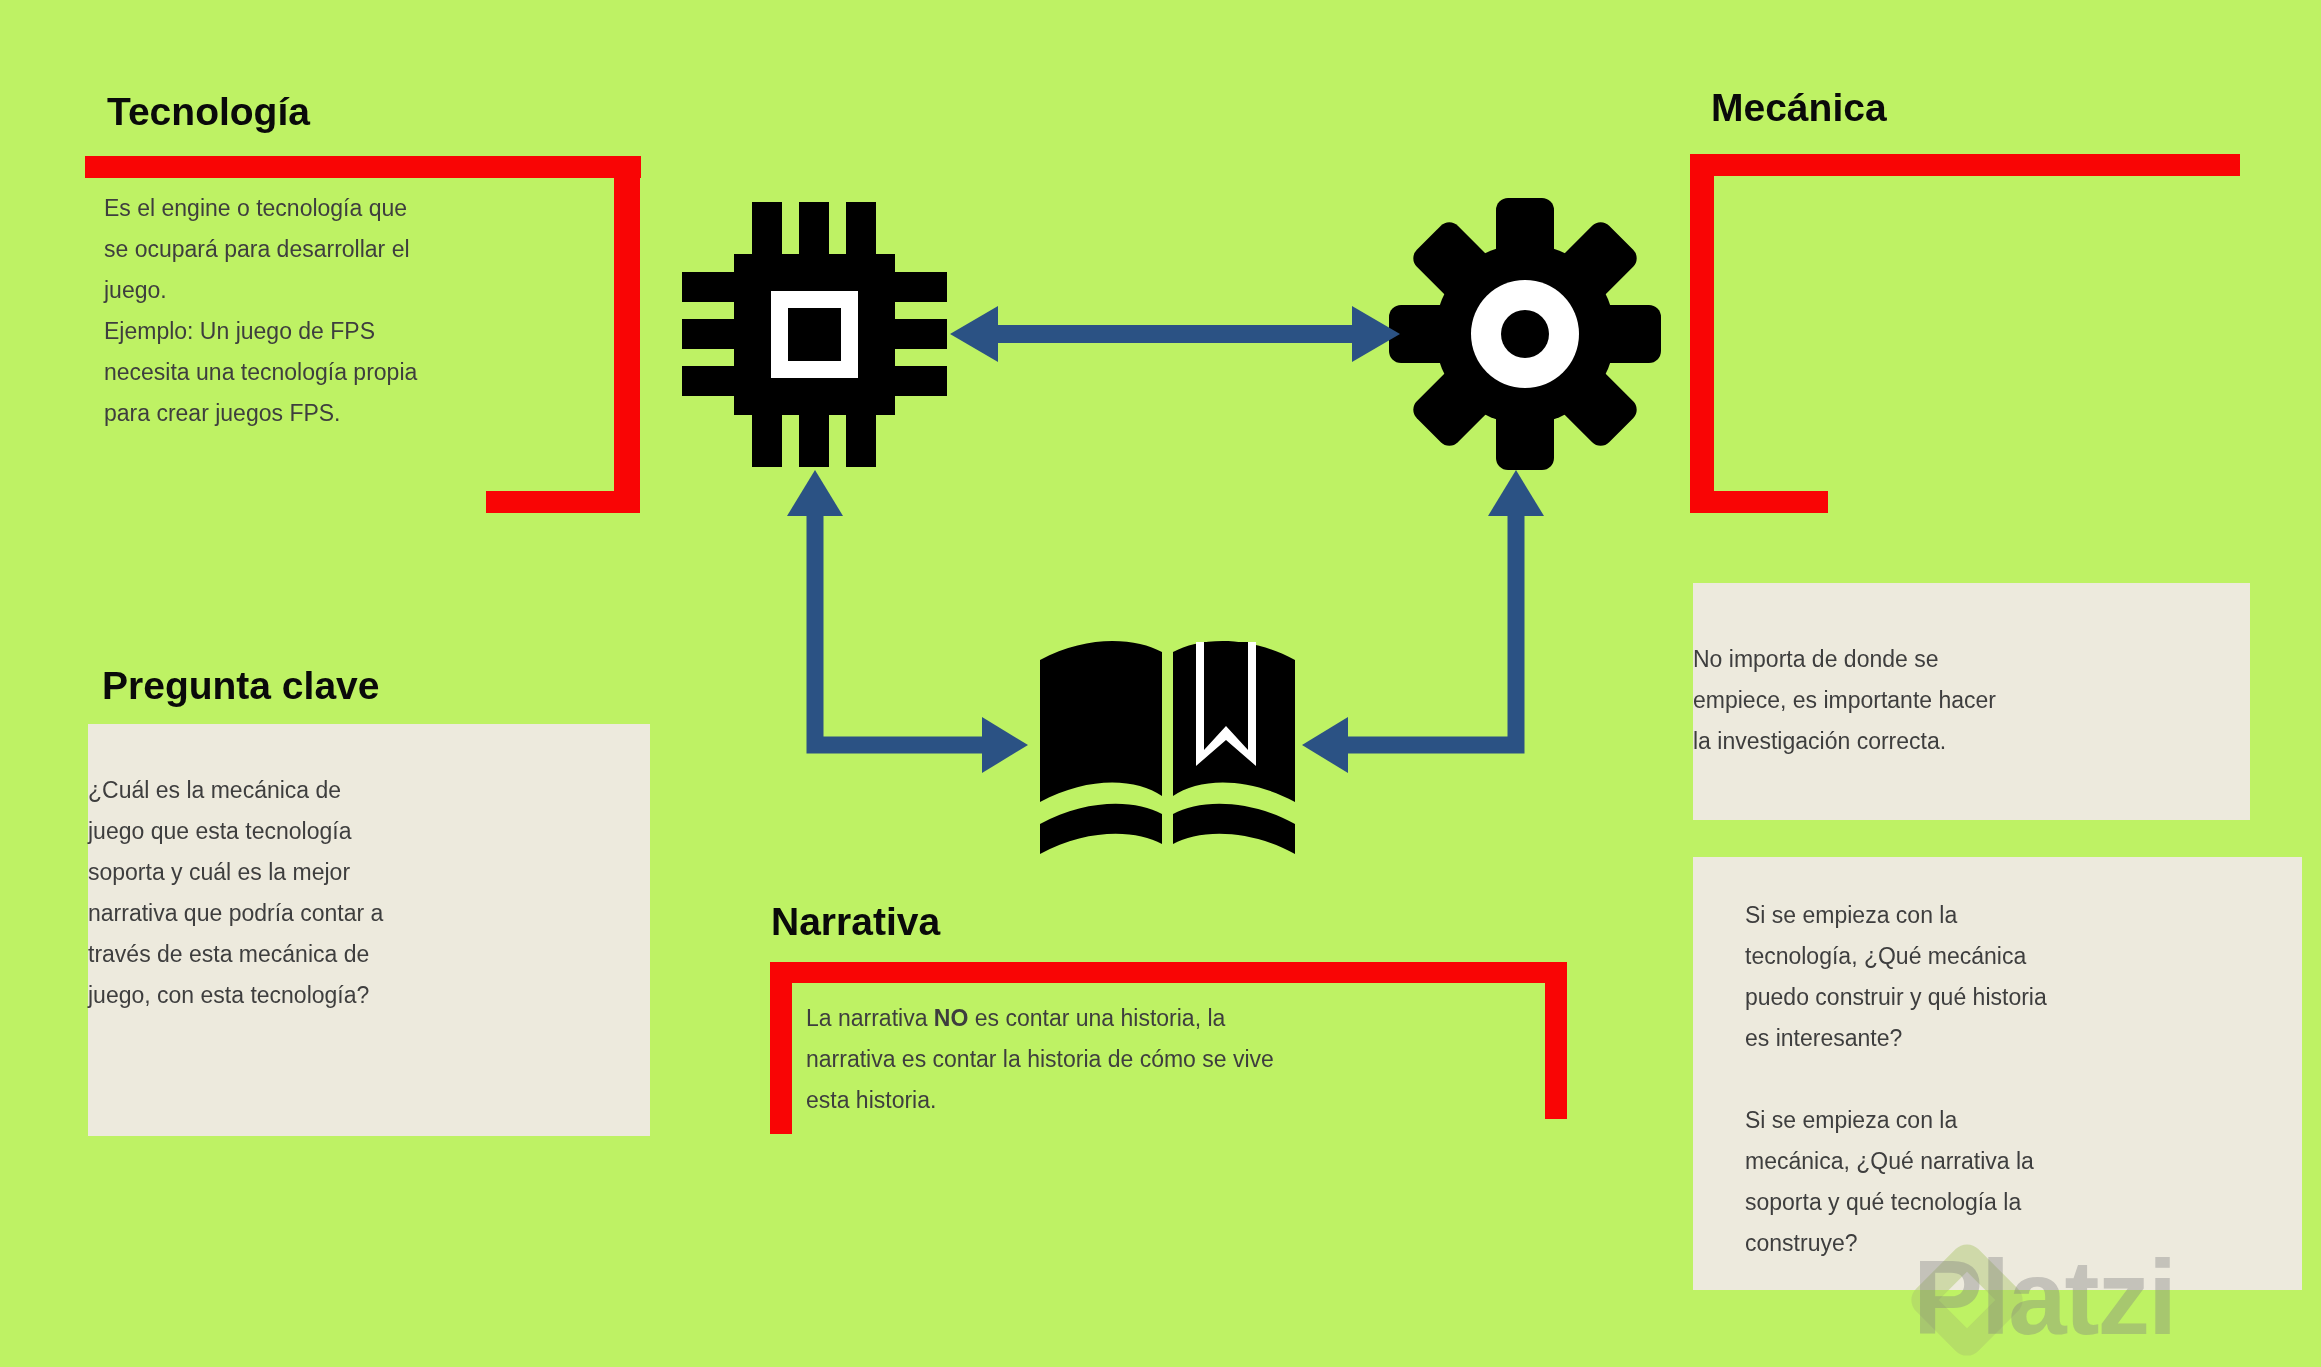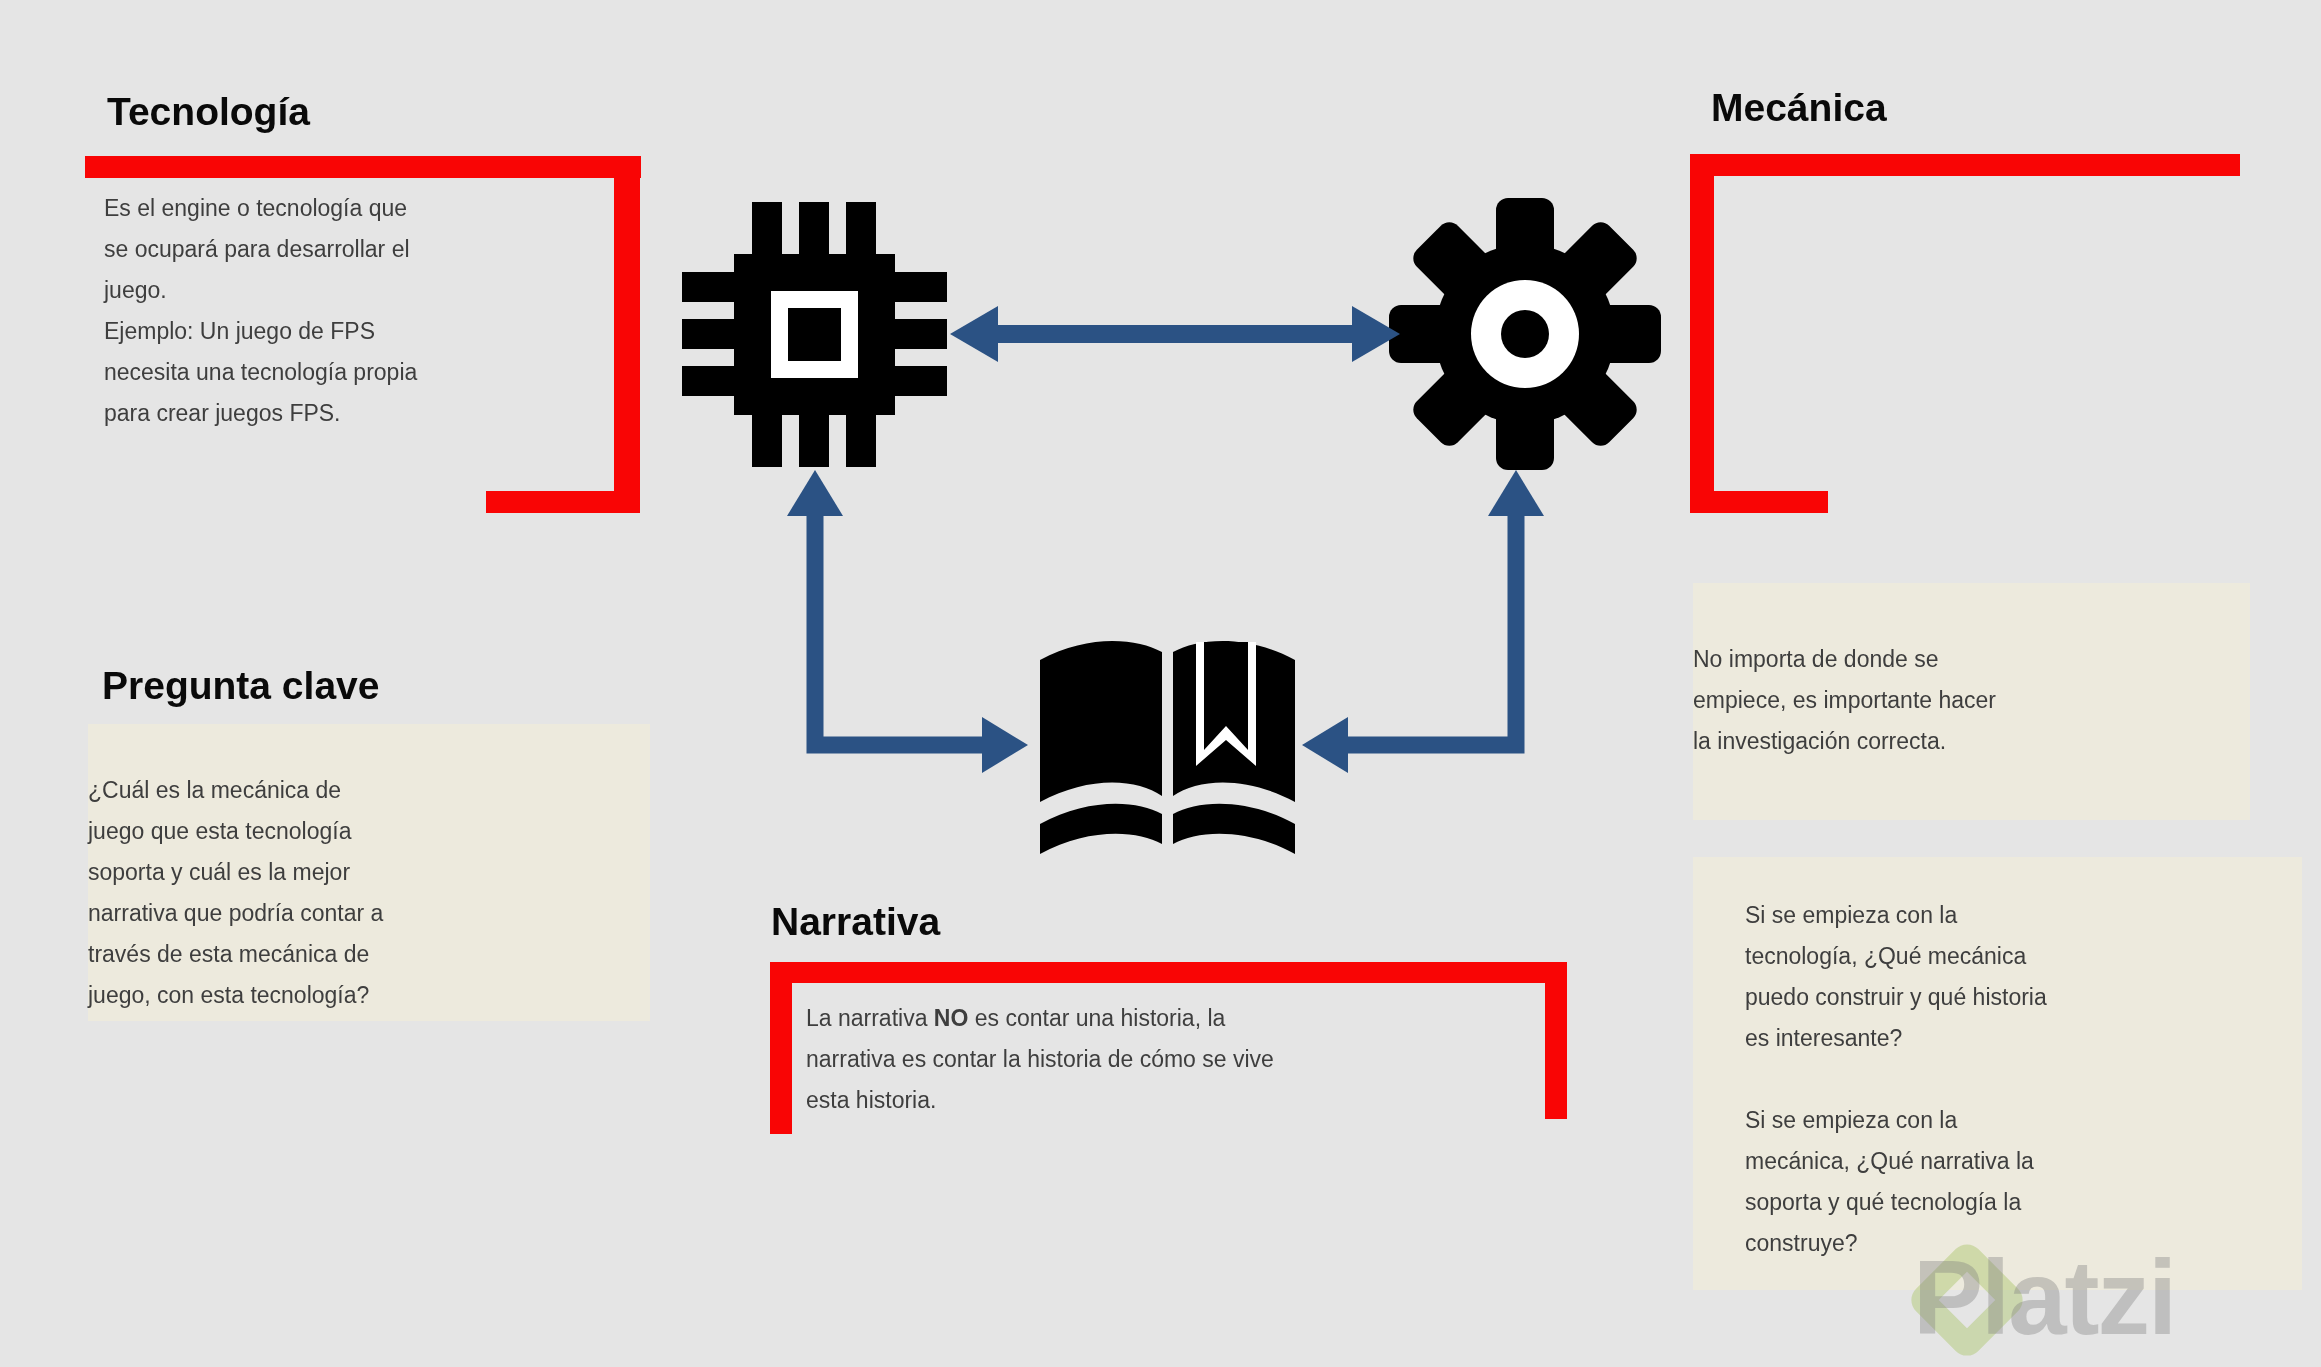--- a/index.html
+++ b/index.html
@@ -8,21 +8,21 @@
     --note-beige:#edeadd;
     --title-text:#0a0a0a;
     --body-text:#3e3e3e;
     --icon-black:#000000;
     --watermark-gray:rgba(128,128,128,0.38);
     --watermark-green:rgba(170,198,106,0.45);
   }
   html,body{margin:0;padding:0;background:#fff;}
   .slide{
     position:relative;width:2321px;height:1367px;overflow:hidden;
-    background:#e5e5e5;
+    background:#bef264;
     font-family:"Liberation Sans","DejaVu Sans",sans-serif;
   }
   .abs{position:absolute;}
   .title{
     font-size:39px;font-weight:bold;color:var(--title-text);
     letter-spacing:0px;white-space:nowrap;
   }
   .body-text{
     font-size:23px;line-height:41px;color:var(--body-text);
     white-space:pre-line;
@@ -60,21 +60,21 @@
 Ejemplo: Un juego de FPS
 necesita una tecnología propia
 para crear juegos FPS.</div>
 
   <div class="abs title" style="left:1711px;top:86px;">Mecánica</div>
   <div class="abs red-bar" style="left:1690px;top:154px;width:550px;height:22px;"></div>
   <div class="abs red-bar" style="left:1690px;top:154px;width:24px;height:359px;"></div>
   <div class="abs red-bar" style="left:1690px;top:491px;width:138px;height:22px;"></div>
 
   <div class="abs title" style="left:102px;top:664px;">Pregunta clave</div>
-  <div class="abs note-box" style="left:88px;top:724px;width:562px;height:297px;">
+  <div class="abs note-box" style="left:88px;top:724px;width:562px;height:412px;">
     <div class="body-text centered" style="padding-top:46px;">¿Cuál es la mecánica de
 juego que esta tecnología
 soporta y cuál es la mejor
 narrativa que podría contar a
 través de esta mecánica de
 juego, con esta tecnología?</div>
   </div>
 
   <div class="abs title" style="left:771px;top:900px;">Narrativa</div>
   <div class="abs red-bar" style="left:770px;top:962px;width:797px;height:21px;"></div>

